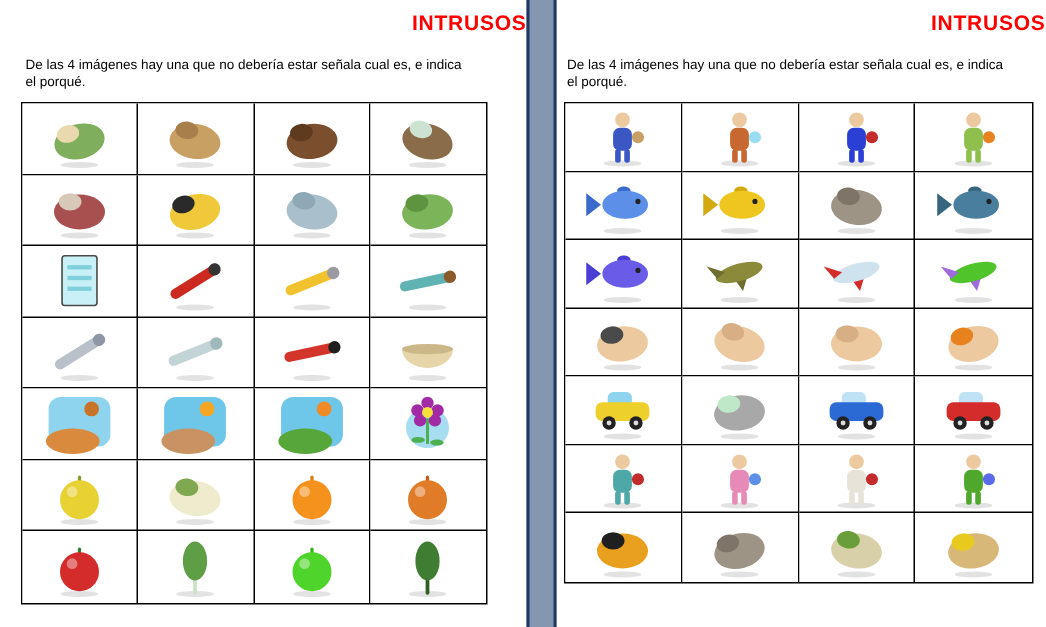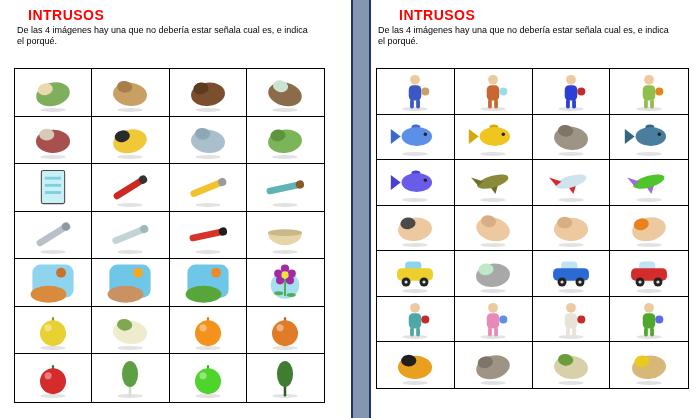--- a/index.html
+++ b/index.html
@@ -10,25 +10,25 @@
     color:#000;
   }
   .page{position:absolute;top:0;height:418px;}
   .page-left{left:0;width:351px;}
   .page-right{left:371px;width:326px;}
   .divider{
     position:absolute;top:0;left:351px;width:20px;height:418px;
     box-sizing:border-box;
   }
   .title{
-    margin-top:7px;text-align:left;
-    font-size:14px;font-weight:bold;letter-spacing:0.5px;padding-left:28px;
+    margin-top:7px;text-align:right;
+    font-size:14px;font-weight:bold;letter-spacing:0.5px;
   }
   .instructions{
-    font-size:9px;line-height:1.25;margin:2px 0 0 17px;
+    font-size:9px;line-height:1.25;margin:15px 0 0 17px;
     white-space:nowrap;
   }
   .page-right .instructions{margin-left:7px;}
   .grid{
     position:absolute;display:grid;background:#fff;
     grid-template-columns:repeat(4,1fr);
     grid-template-rows:repeat(7,1fr);
     border:1.5px solid #000;box-sizing:border-box;
   }
   .page-left .grid{left:14px;top:68px;width:311px;height:335px;}

